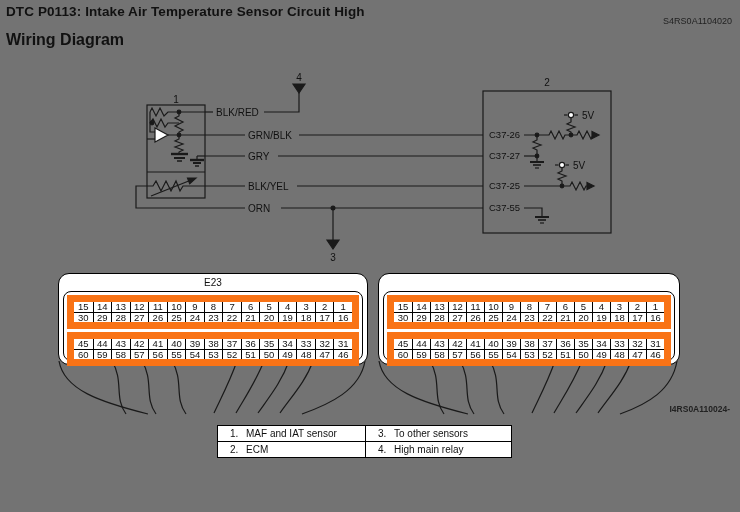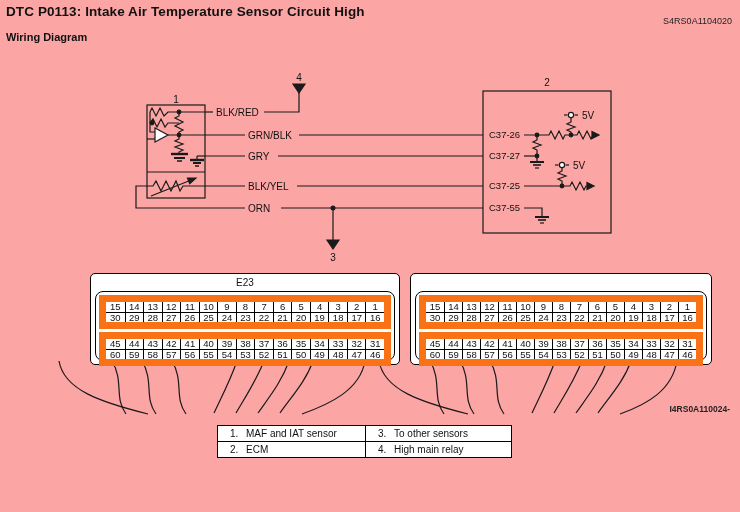--- a/index.html
+++ b/index.html
@@ -1,27 +1,27 @@
 <!DOCTYPE html>
 <html><head>
 <meta charset="utf-8">
 <style>
   html,body{margin:0;padding:0;background:#fff;}
-  #page{position:relative;width:740px;height:512px;background:#fca5a5;overflow:hidden;
+  #page{position:relative;width:740px;height:512px;background:#737373;overflow:hidden;
         font-family:"Liberation Sans",sans-serif;color:#111;}
   .abs{position:absolute;}
   #title{left:6px;top:4px;font-size:13.5px;font-weight:bold;letter-spacing:.1px;}
-  #subtitle{left:6px;top:31px;font-size:11px;font-weight:bold;}
+  #subtitle{left:6px;top:31px;font-size:16px;font-weight:bold;}
   #doc-code{right:8px;top:16px;font-size:9px;color:#222;}
   #figure-code{right:10px;top:404px;font-size:8.5px;color:#222;font-weight:bold;}
   #diagram-svg{left:0;top:0;}
   svg text{font-family:"Liberation Sans",sans-serif;fill:#111;stroke:none;}
 
   
-  .connector{position:absolute;border:1.5px solid #000;border-radius:5px;background:#fff;z-index:2;margin-left:32px;}
+  .connector{position:absolute;border:1.5px solid #000;border-radius:11px;background:#fff;z-index:2;}
   #conn-e23{left:58px;top:273px;width:308px;height:90px;}
   #conn-c37{left:378px;top:273px;width:300px;height:90px;}
   .connector-label{position:absolute;top:3px;left:0;width:100%;text-align:center;font-size:10px;}
   .pin-inner{position:absolute;left:4px;right:4px;top:17px;bottom:3px;border:1px solid #000;
              border-radius:8px;padding:3px;display:flex;flex-direction:column;gap:3px;background:#fff;}
   .pin-block{flex:1;border:7px solid #f97316;display:flex;flex-direction:column;}
   .pin-row{flex:1;display:grid;grid-template-columns:repeat(15,1fr);}
   .pin-row + .pin-row .pin-cell{border-top:1px solid #000;}
   .pin-cell{border-left:1px solid #000;display:flex;align-items:center;justify-content:center;
             font-size:9.5px;line-height:1;}

